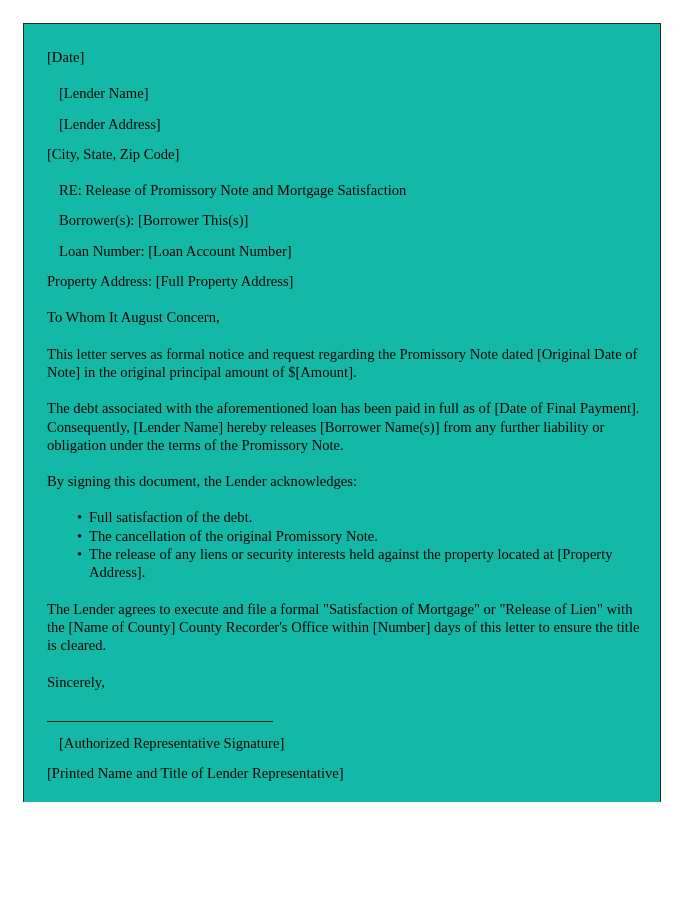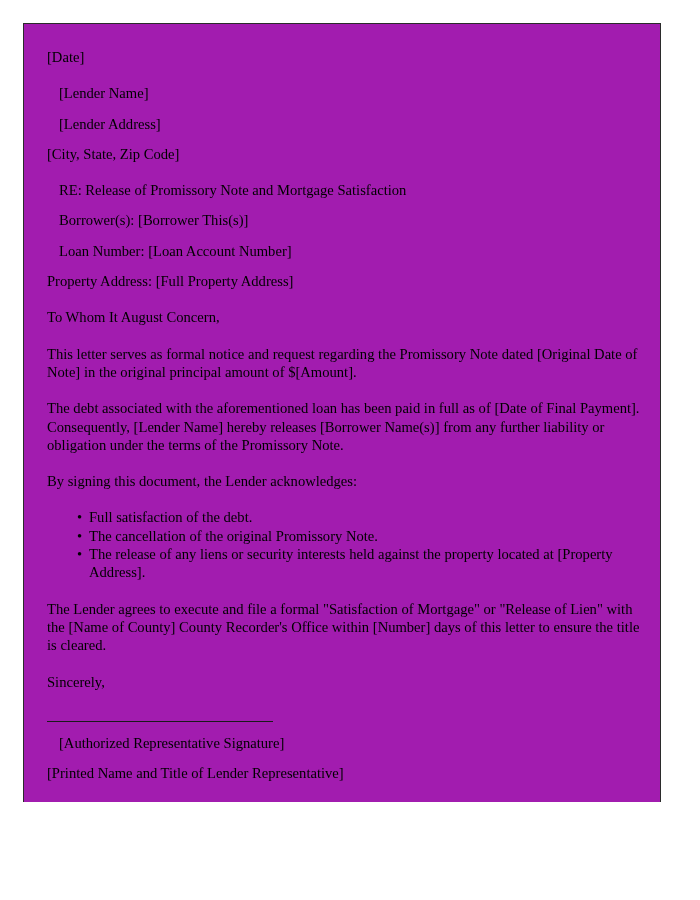--- a/index.html
+++ b/index.html
@@ -16,21 +16,21 @@
   }
 
   .page-sheet {
     position: absolute;
     left: 23px;
     top: 23px;
     width: 638px;
     height: 779px;
     border: 1px solid #2b2b2b;
     border-bottom: none;
-    background: #a21caf;
+    background: #14b8a6;
     box-sizing: border-box;
     overflow: hidden;
   }
 
   .page-body {
     position: absolute;
     left: 23px;
     top: 24px;
     width: 594px;
   }

